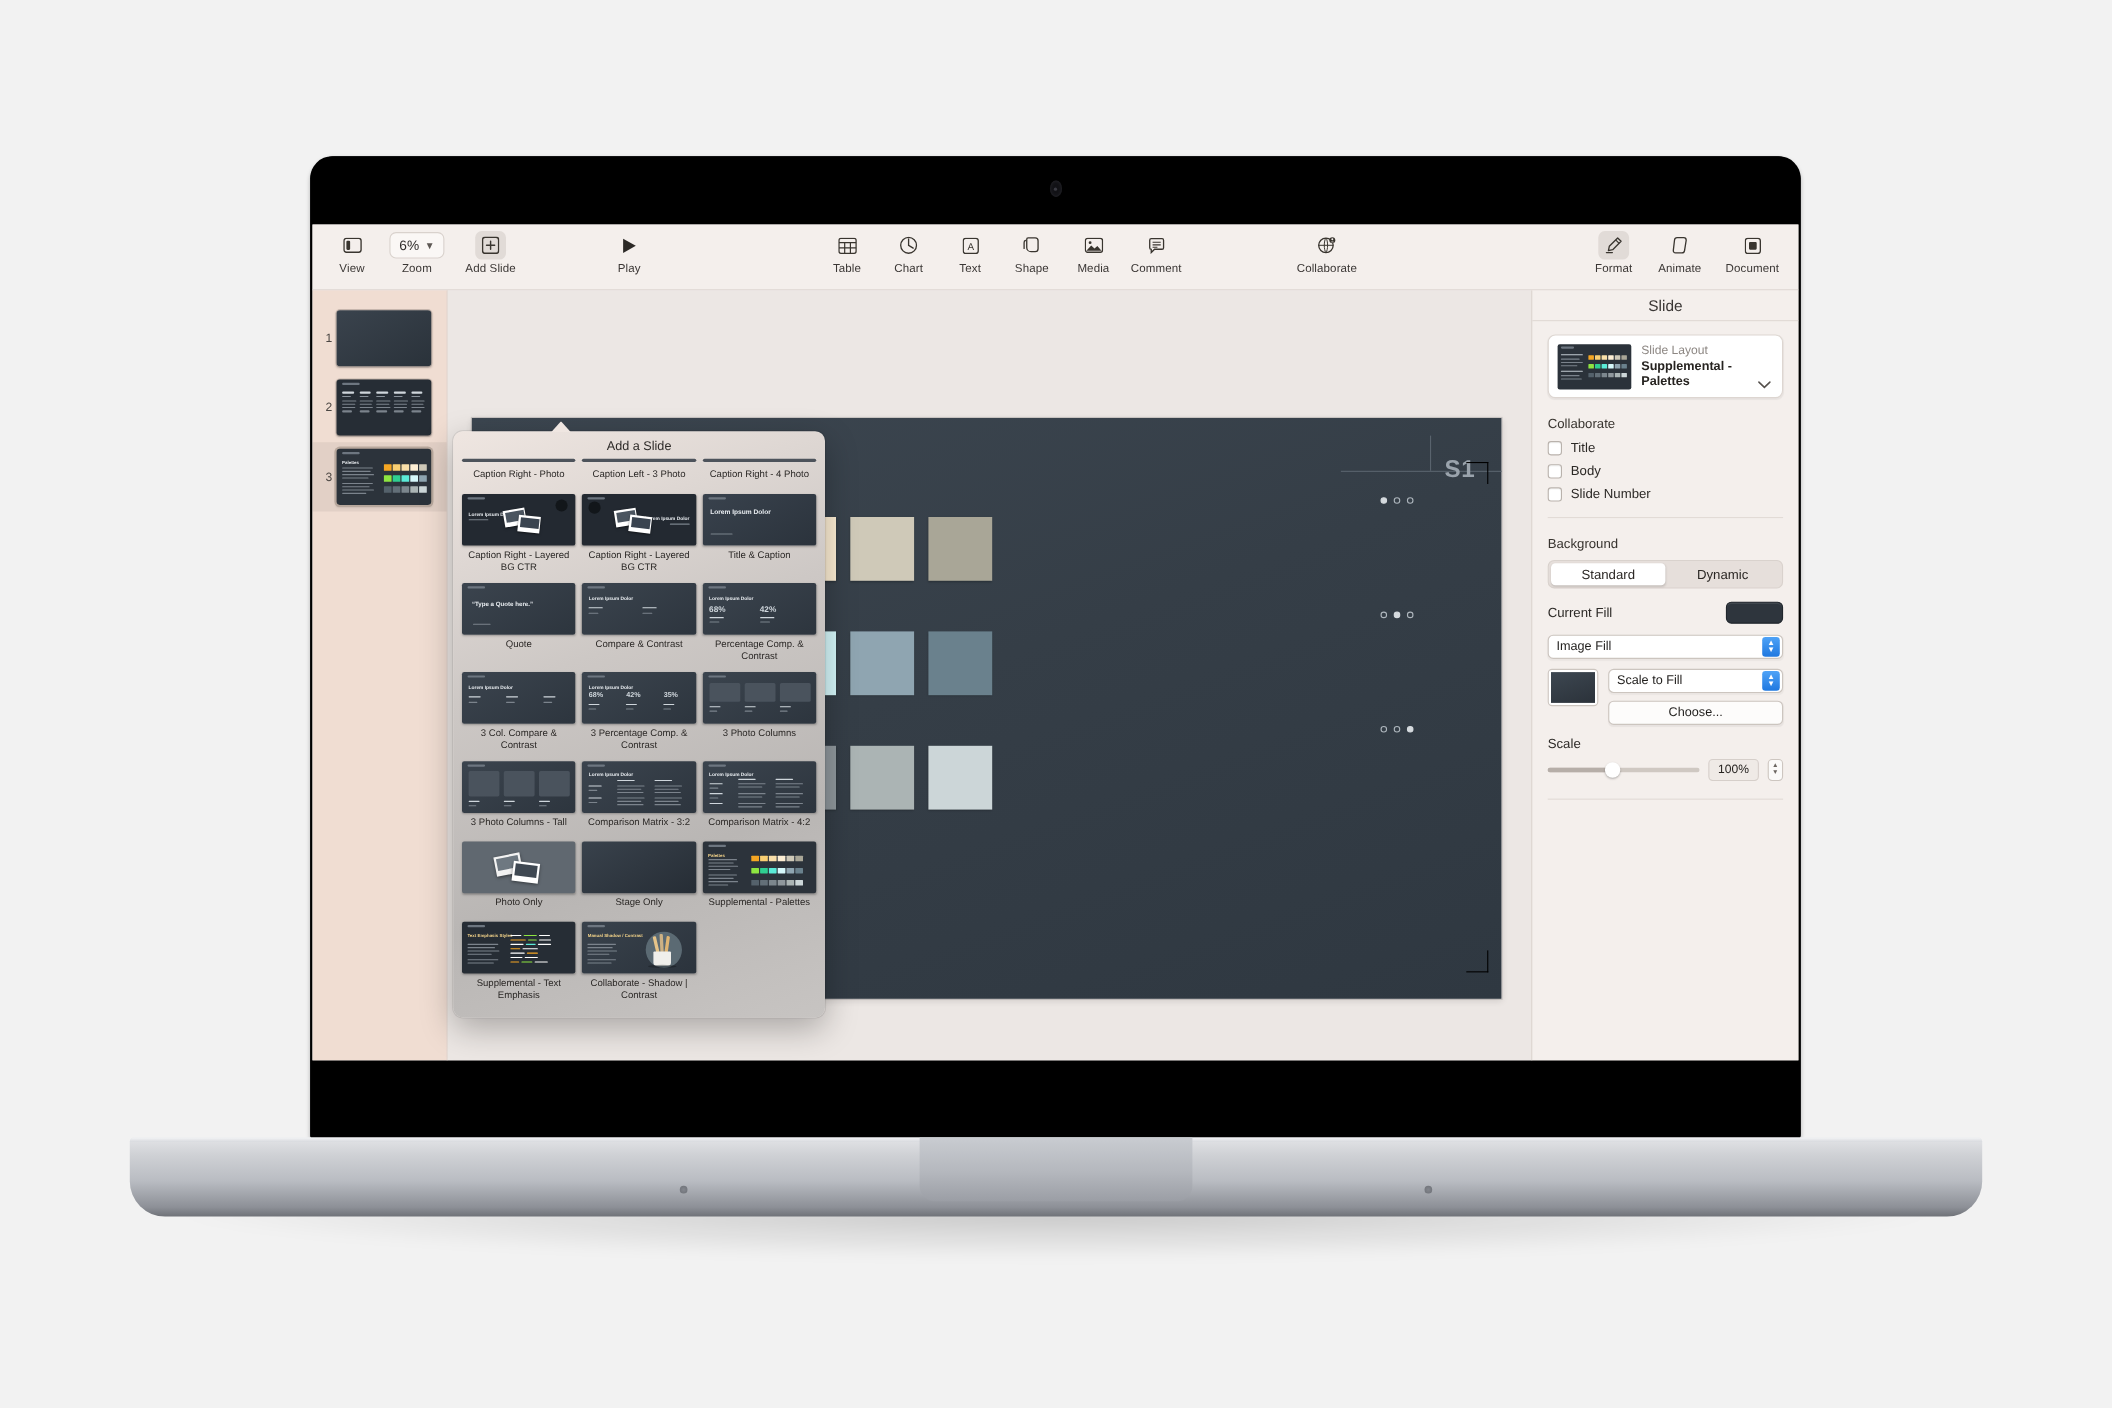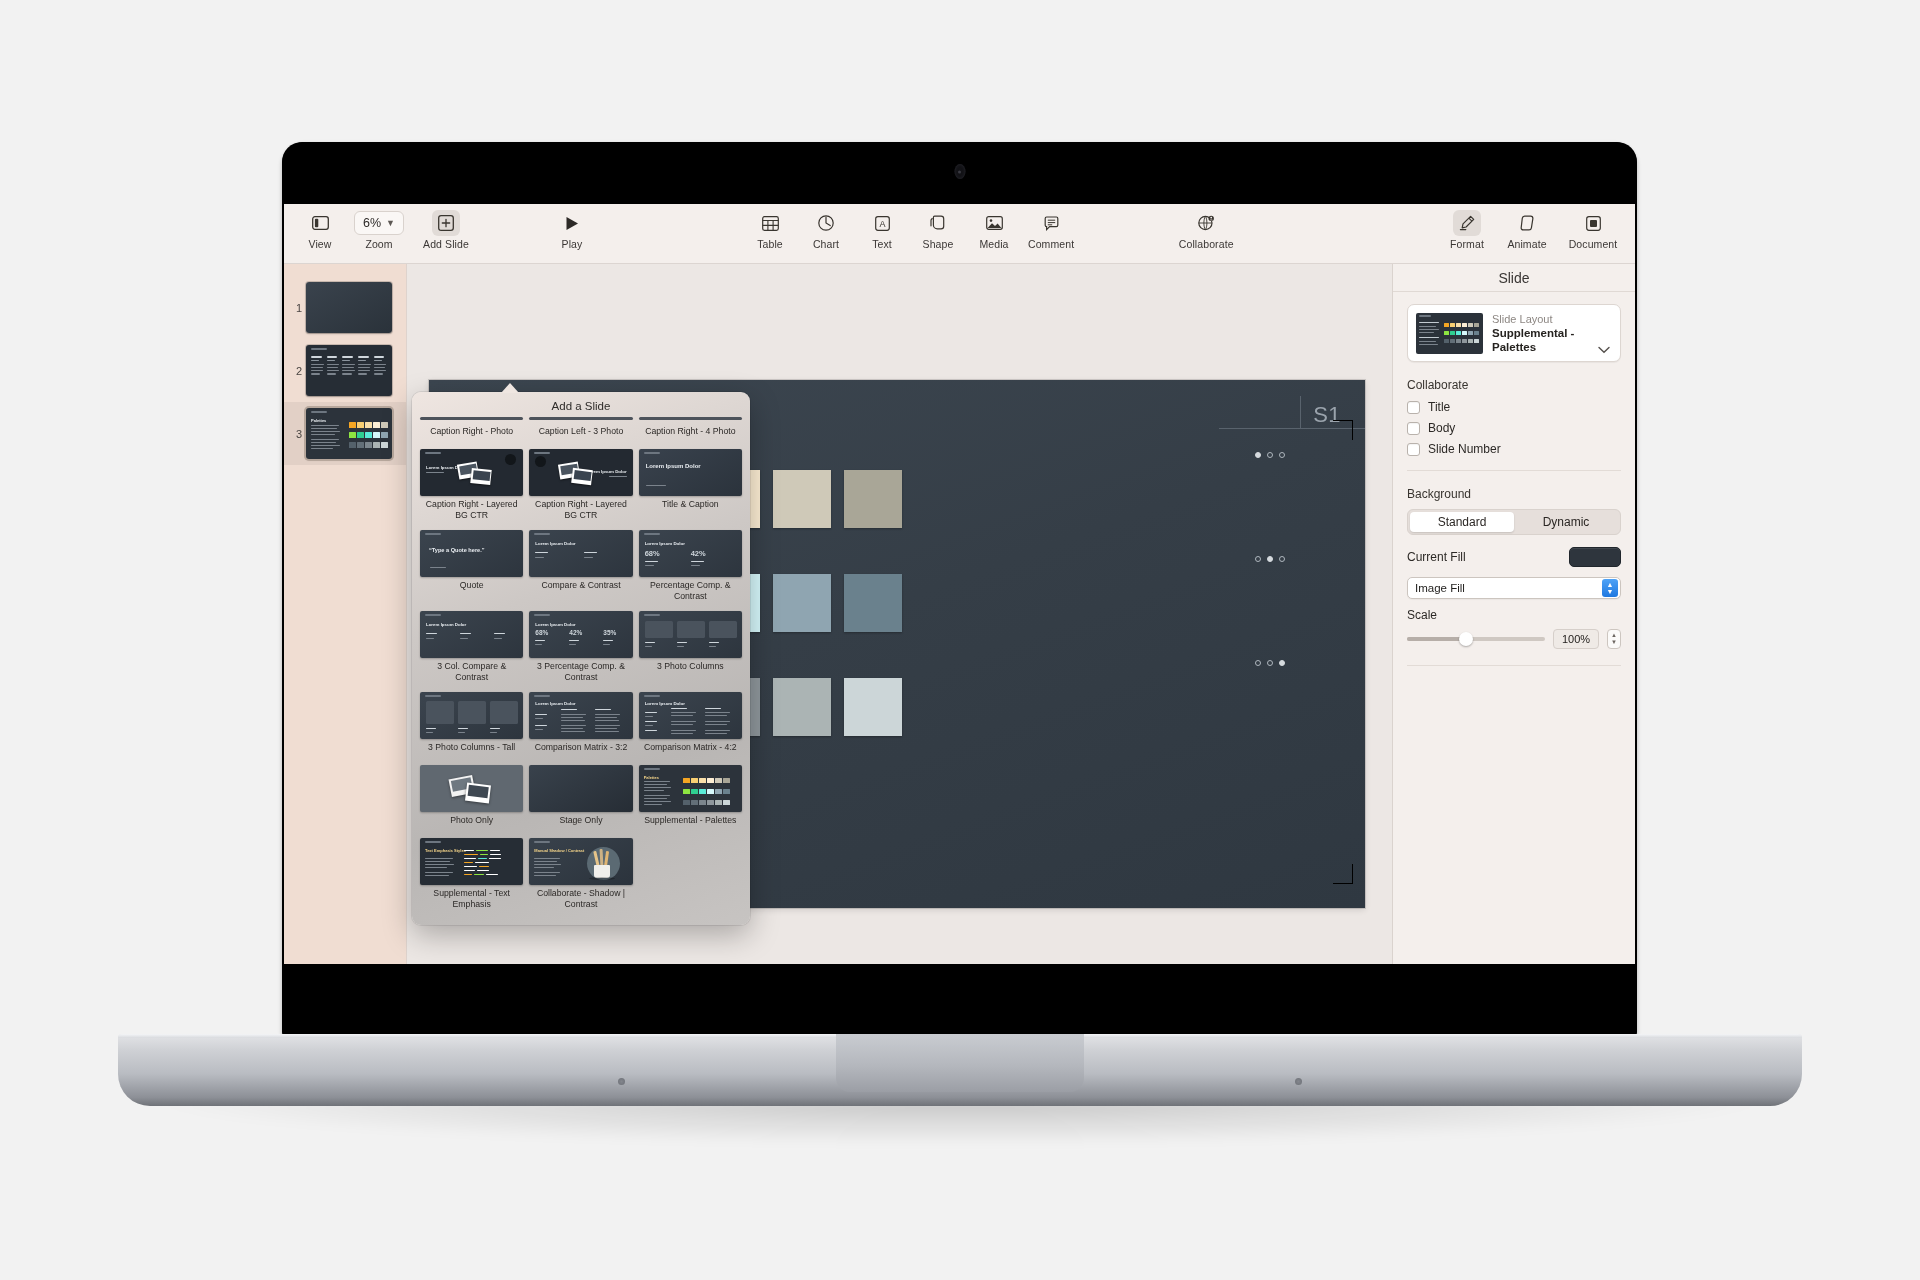--- a/index.html
+++ b/index.html
@@ -114,22 +114,22 @@
   .canvas {
     position:absolute; left:123px; top:60px; right:243px; bottom:0;
     background:#ece7e4;
   }
   .slide {
     position:absolute; left:22px; top:116px; width:936px; height:528px;
     background: linear-gradient(160deg,#3c4650 0%, #353e47 45%, #2f3841 100%);
     box-shadow: 0 0 0 1px rgba(0,0,0,.13), 0 2px 6px rgba(0,0,0,.12);
   }
   .s-label{
-    position:absolute; right:24px; top:22px; color:#9aa3ac;
-    font-size:22px; font-weight:400; letter-spacing:.4px;
+    position:absolute; right:24px; top:34px; color:#9aa3ac;
+    font-size:22px; font-weight:700; letter-spacing:.4px;
   }
   .s-rule-v{ position:absolute; right:64px; top:16px; width:1px; height:32px; background:#59636d; }
   .s-rule-h{ position:absolute; right:0px; top:48px; width:146px; height:1px; background:#59636d; }
 
   .handle{ position:absolute; width:20px; height:20px; border-color:#93a0ab; }
   .h-tl{ left:12px;  top:40px;  border-left:1.5px solid; border-top:1.5px solid; }
   .h-tr{ right:12px; top:40px;  border-right:1.5px solid; border-top:1.5px solid; }
   .h-bl{ left:12px;  bottom:24px; border-left:1.5px solid; border-bottom:1.5px solid; }
   .h-br{ right:12px; bottom:24px; border-right:1.5px solid; border-bottom:1.5px solid; }
 
@@ -677,20 +677,32 @@
             <div class="row">
               <div class="row-lbl">Current Fill</div>
               <div class="fill-chip"></div>
             </div>
 
             <div class="select">
               <span class="v">Image Fill</span>
               <span class="stepper-blue">▲<br>▼</span>
             </div>
 
+            <div class="img-row">
+              <div class="img-well">
+                  <i></i>
+                </div>
+              <div class="img-right">
+                <div class="select" style="margin-bottom:7px">
+                  <span class="v">Scale to Fill</span>
+                  <span class="stepper-blue">▲<br>▼</span>
+                </div>
+                <div class="btn">Choose...</div>
+              </div>
+            </div>
 
             <div class="row-lbl" style="margin-bottom:7px">Scale</div>
             <div class="slider-row">
               <div class="track">
                 <i></i>
                   <div class="knob"></div>
               </div>
               <div class="numfield">100%</div>
               <div class="stepper-gray">▲<br>▼</div>
             </div>

